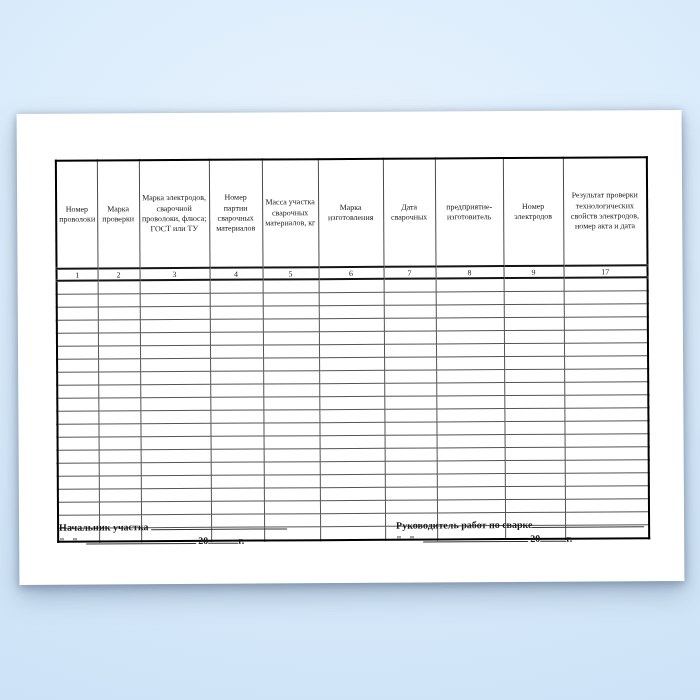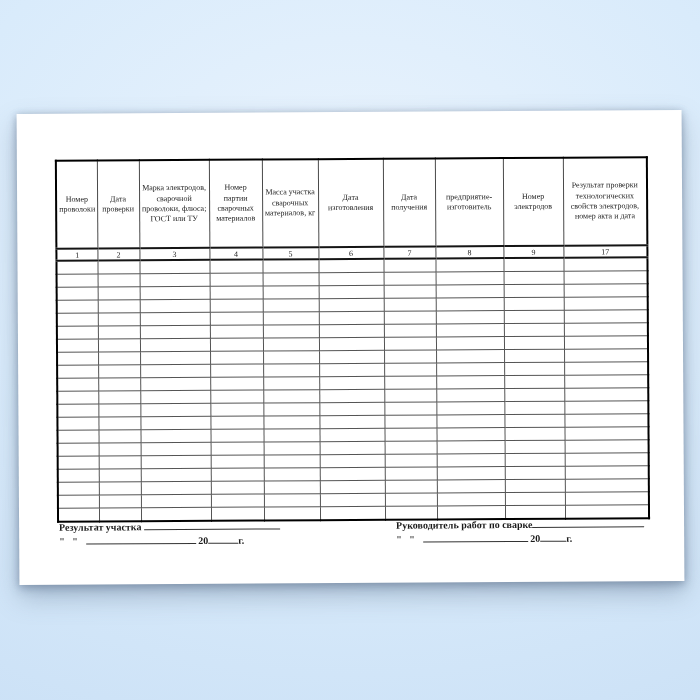--- a/index.html
+++ b/index.html
@@ -35,21 +35,21 @@
   }
   table.journal thead th {
     border-bottom: 2px solid #151515;
     height: 84px;
     font-weight: normal;
     font-size: 8px;
     line-height: 1.3;
     color: #1c1c1c;
     text-align: center;
     vertical-align: middle;
-    padding: 1px 2px;
+    padding: 11px 2px;
   }
   table.journal tr.numrow td {
     border-bottom: 2px solid #151515;
     height: 10px;
     font-size: 8px;
     color: #1c1c1c;
     text-align: center;
     vertical-align: middle;
   }
   table.journal tbody tr.datarow td {
@@ -95,26 +95,26 @@
         <col style="width:56px">
         <col style="width:65px">
       <col style="width:52px">
         <col style="width:68px">
         <col style="width:60px">
       <col style="width:84px">
     </colgroup>
     <thead>
       <tr>
           <th>Номер проволоки</th>
-          <th>Дата проверки</th>
+          <th>Марка проверки</th>
           <th>Марка электродов, сварочной проволоки, флюса; ГОСТ или ТУ</th>
           <th>Номер партии сварочных материалов</th>
           <th>Масса участка сварочных материалов, кг</th>
-          <th>Дата изготовления</th>
-          <th>Дата получения</th>
+          <th>Марка изготовления</th>
+          <th>Дата сварочных</th>
           <th>предприятие-изготовитель</th>
           <th>Номер электродов</th>
           <th>Результат проверки технологических свойств электродов, номер акта и дата</th>
         </tr>
     </thead>
     <tbody>
       <tr class="numrow">
           <td>1</td>
           <td>2</td>
           <td>3</td>
@@ -366,21 +366,21 @@
           <td></td>
           <td></td>
           <td></td>
           <td></td>
         </tr>
       </tbody>
   </table>
 
   <div class="sig sig-left">
     <div>
-      <span>Результат участка</span>
+      <span>Начальник участка</span>
       <span class="ul w136"></span>
     </div>
     <div>
       <span class="quotes">"   "</span><span class="ul w110 gapL"></span>
       <span>20</span><span class="ul w30"></span><span>г.</span>
     </div>
   </div>
 
   <div class="sig sig-right">
     <div>

